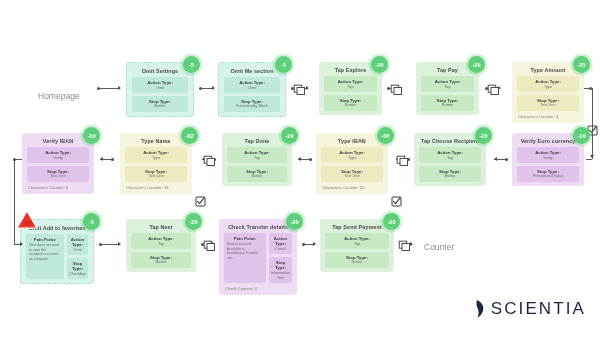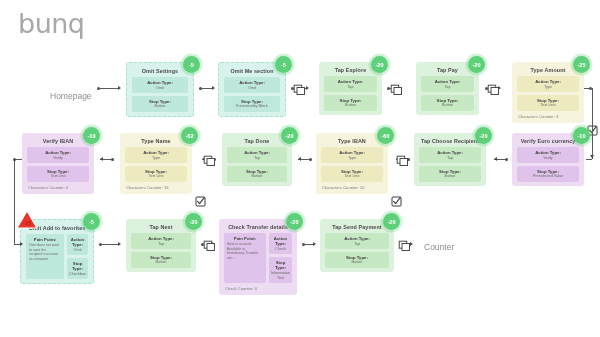--- a/index.html
+++ b/index.html
@@ -96,24 +96,31 @@
   .arrow{position:absolute;width:0;height:0;}
   .arrow.r{border-top:2.5px solid transparent;border-bottom:2.5px solid transparent;border-left:3.5px solid #4a4a4a;}
   .arrow.l{border-top:2.5px solid transparent;border-bottom:2.5px solid transparent;border-right:3.5px solid #4a4a4a;}
   .arrow.d{border-left:2.5px solid transparent;border-right:2.5px solid transparent;border-top:3.5px solid #4a4a4a;}
 </style>
 </head>
 <body>
 
 <div id="canvas">
 
-  <div class="brand">bunq</div>
-
-
-  <div class="flow-label" style="left:50px;top:91px;">Homepage</div>
+
+  <div class="scientia">
+    <span class="mark">
+      <svg width="11" height="20" viewBox="0 0 11 20">
+          <path d="M2 1 C8 4 10 9 7 14 C6 16 4.5 17.5 2.5 19 C4 15 4 12 2.5 9 C1.5 7 1 4 2 1 Z" fill="#1d2640"></path>
+        </svg>
+    </span>
+    <span class="word">SCIENTIA</span>
+  </div>
+
+  <div class="flow-label" style="left:38px;top:91px;">Homepage</div>
   <div class="flow-label" style="left:424px;top:242px;">Counter</div>
 
 <div class="node teal" style="left: 126px; top: 62px; width: 68px; min-height: 52px;">
       <div class="title">Omit Settings</div>
       <div class="fields col">
         <div class="field">
           <span class="k">Action Type:</span>
           <span class="v">Omit</span>
         </div>
         <div class="field">

